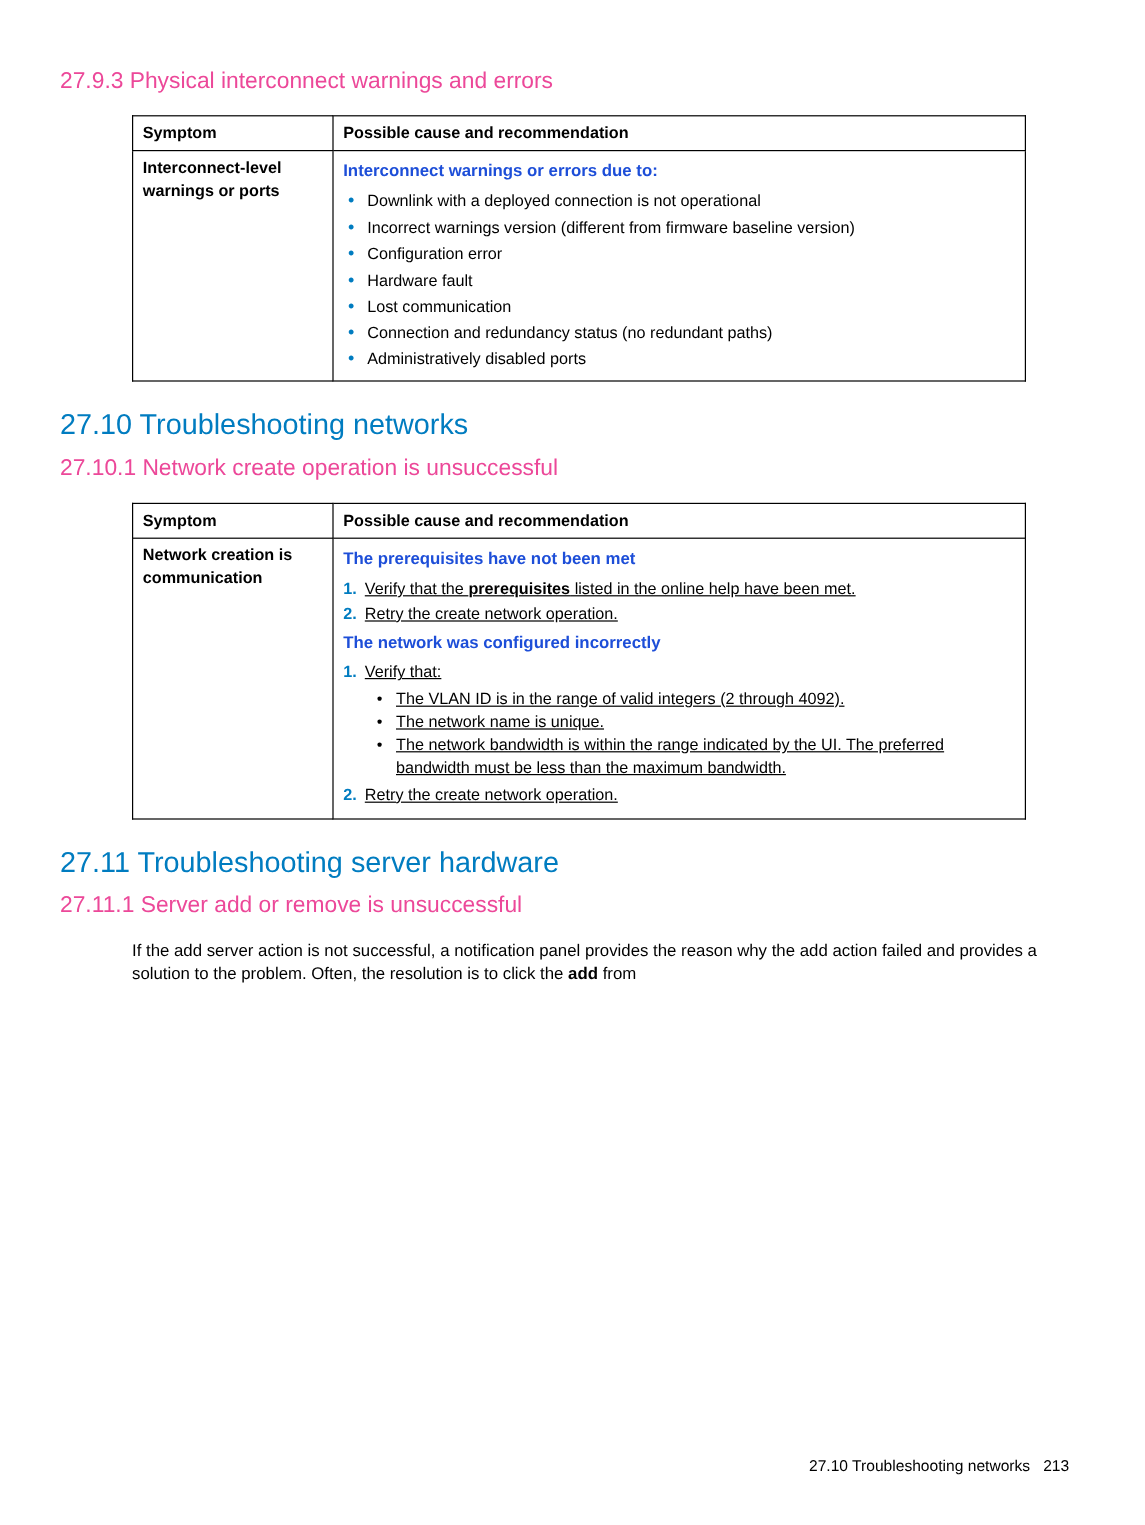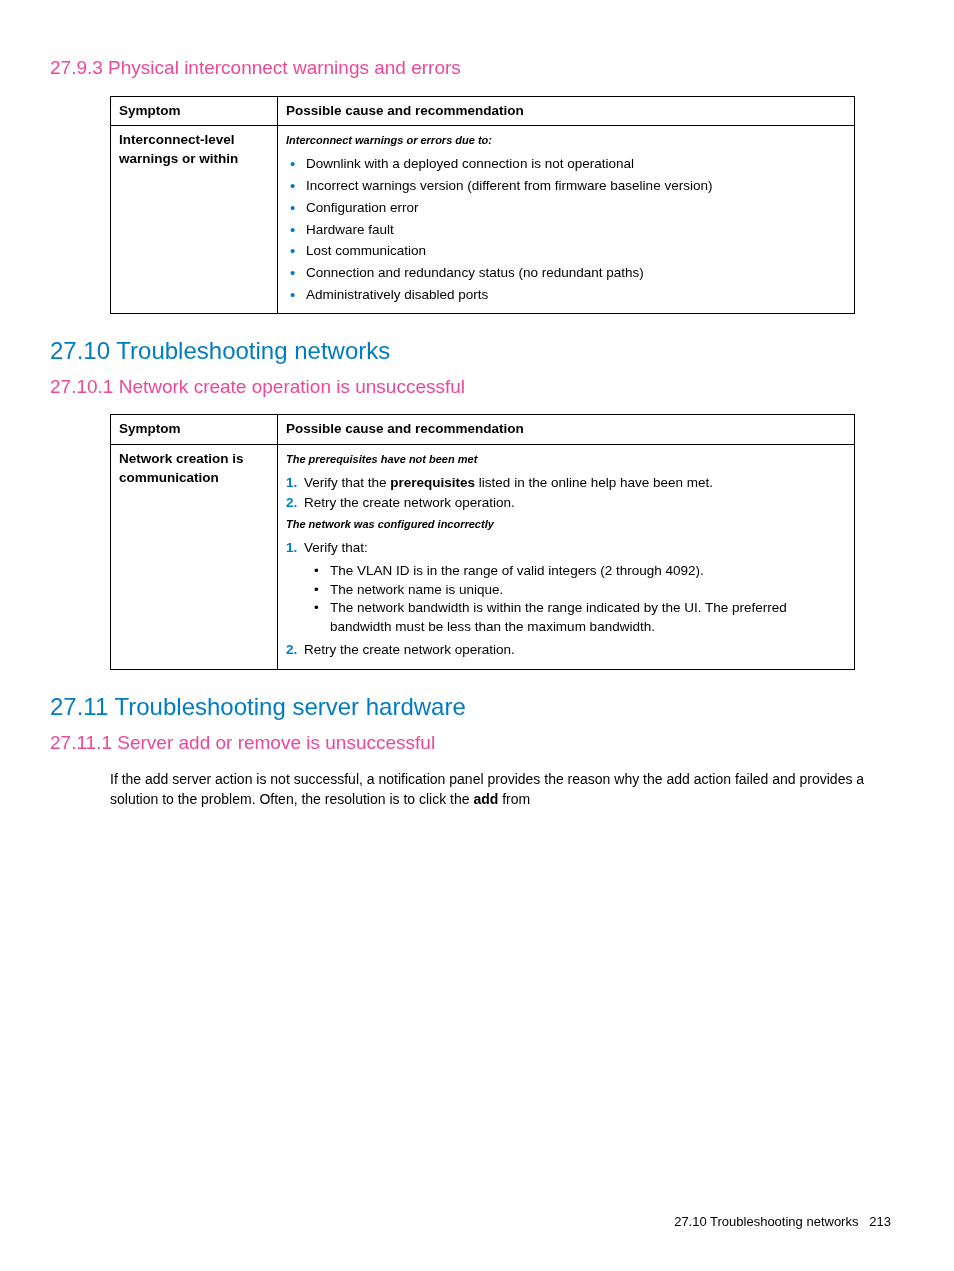--- a/index.html
+++ b/index.html
@@ -40,25 +40,24 @@
     vertical-align: top;
     font-size: 13.5px;
   }
   th {
     font-weight: bold;
   }
   .col-symptom {
     width: 150px;
   }
   .cause-title {
-    color: #000000;
+    color: #1d4ed8;
     font-weight: bold;
-    font-size: 11px;
+    font-size: 14px;
     margin: 2px 0 6px 0;
-    font-style: italic;
   }
   ul.bullets {
     list-style: none;
     padding: 0 0 0 4px;
     margin: 2px 0 2px 0;
   }
   ul.bullets > li {
     position: relative;
     padding-left: 16px;
     margin: 3px 0;
@@ -76,20 +75,21 @@
     list-style: none;
     counter-reset: item;
     padding: 0;
     margin: 2px 0 4px 0;
   }
   ol.numbered > li {
     counter-increment: item;
     position: relative;
     padding-left: 18px;
     margin: 2px 0;
+    text-decoration: underline;
   }
   ol.numbered > li::before {
     content: counter(item) ".";
     color: #007cc0;
     font-weight: bold;
     position: absolute;
     left: 0;
     top: 0;
   }
   ul.sub-bullets {
@@ -126,21 +126,21 @@
 
 <div class="h3">27.9.3 Physical interconnect warnings and errors</div>
 
 <table>
   <tbody>
       <tr>
     <th class="col-symptom">Symptom</th>
     <th>Possible cause and recommendation</th>
   </tr>
   <tr>
-    <td class="bold">Interconnect-level warnings or within</td>
+    <td class="bold">Interconnect-level warnings or ports</td>
     <td>
       <div class="cause-title">Interconnect warnings or errors due to:</div>
       <ul class="bullets">
         <li>Downlink with a deployed connection is not operational</li>
         <li>Incorrect warnings version (different from firmware baseline version)</li>
         <li>Configuration error</li>
         <li>Hardware fault</li>
         <li>Lost communication</li>
         <li>Connection and redundancy status (no redundant paths)</li>
         <li>Administratively disabled ports</li>

